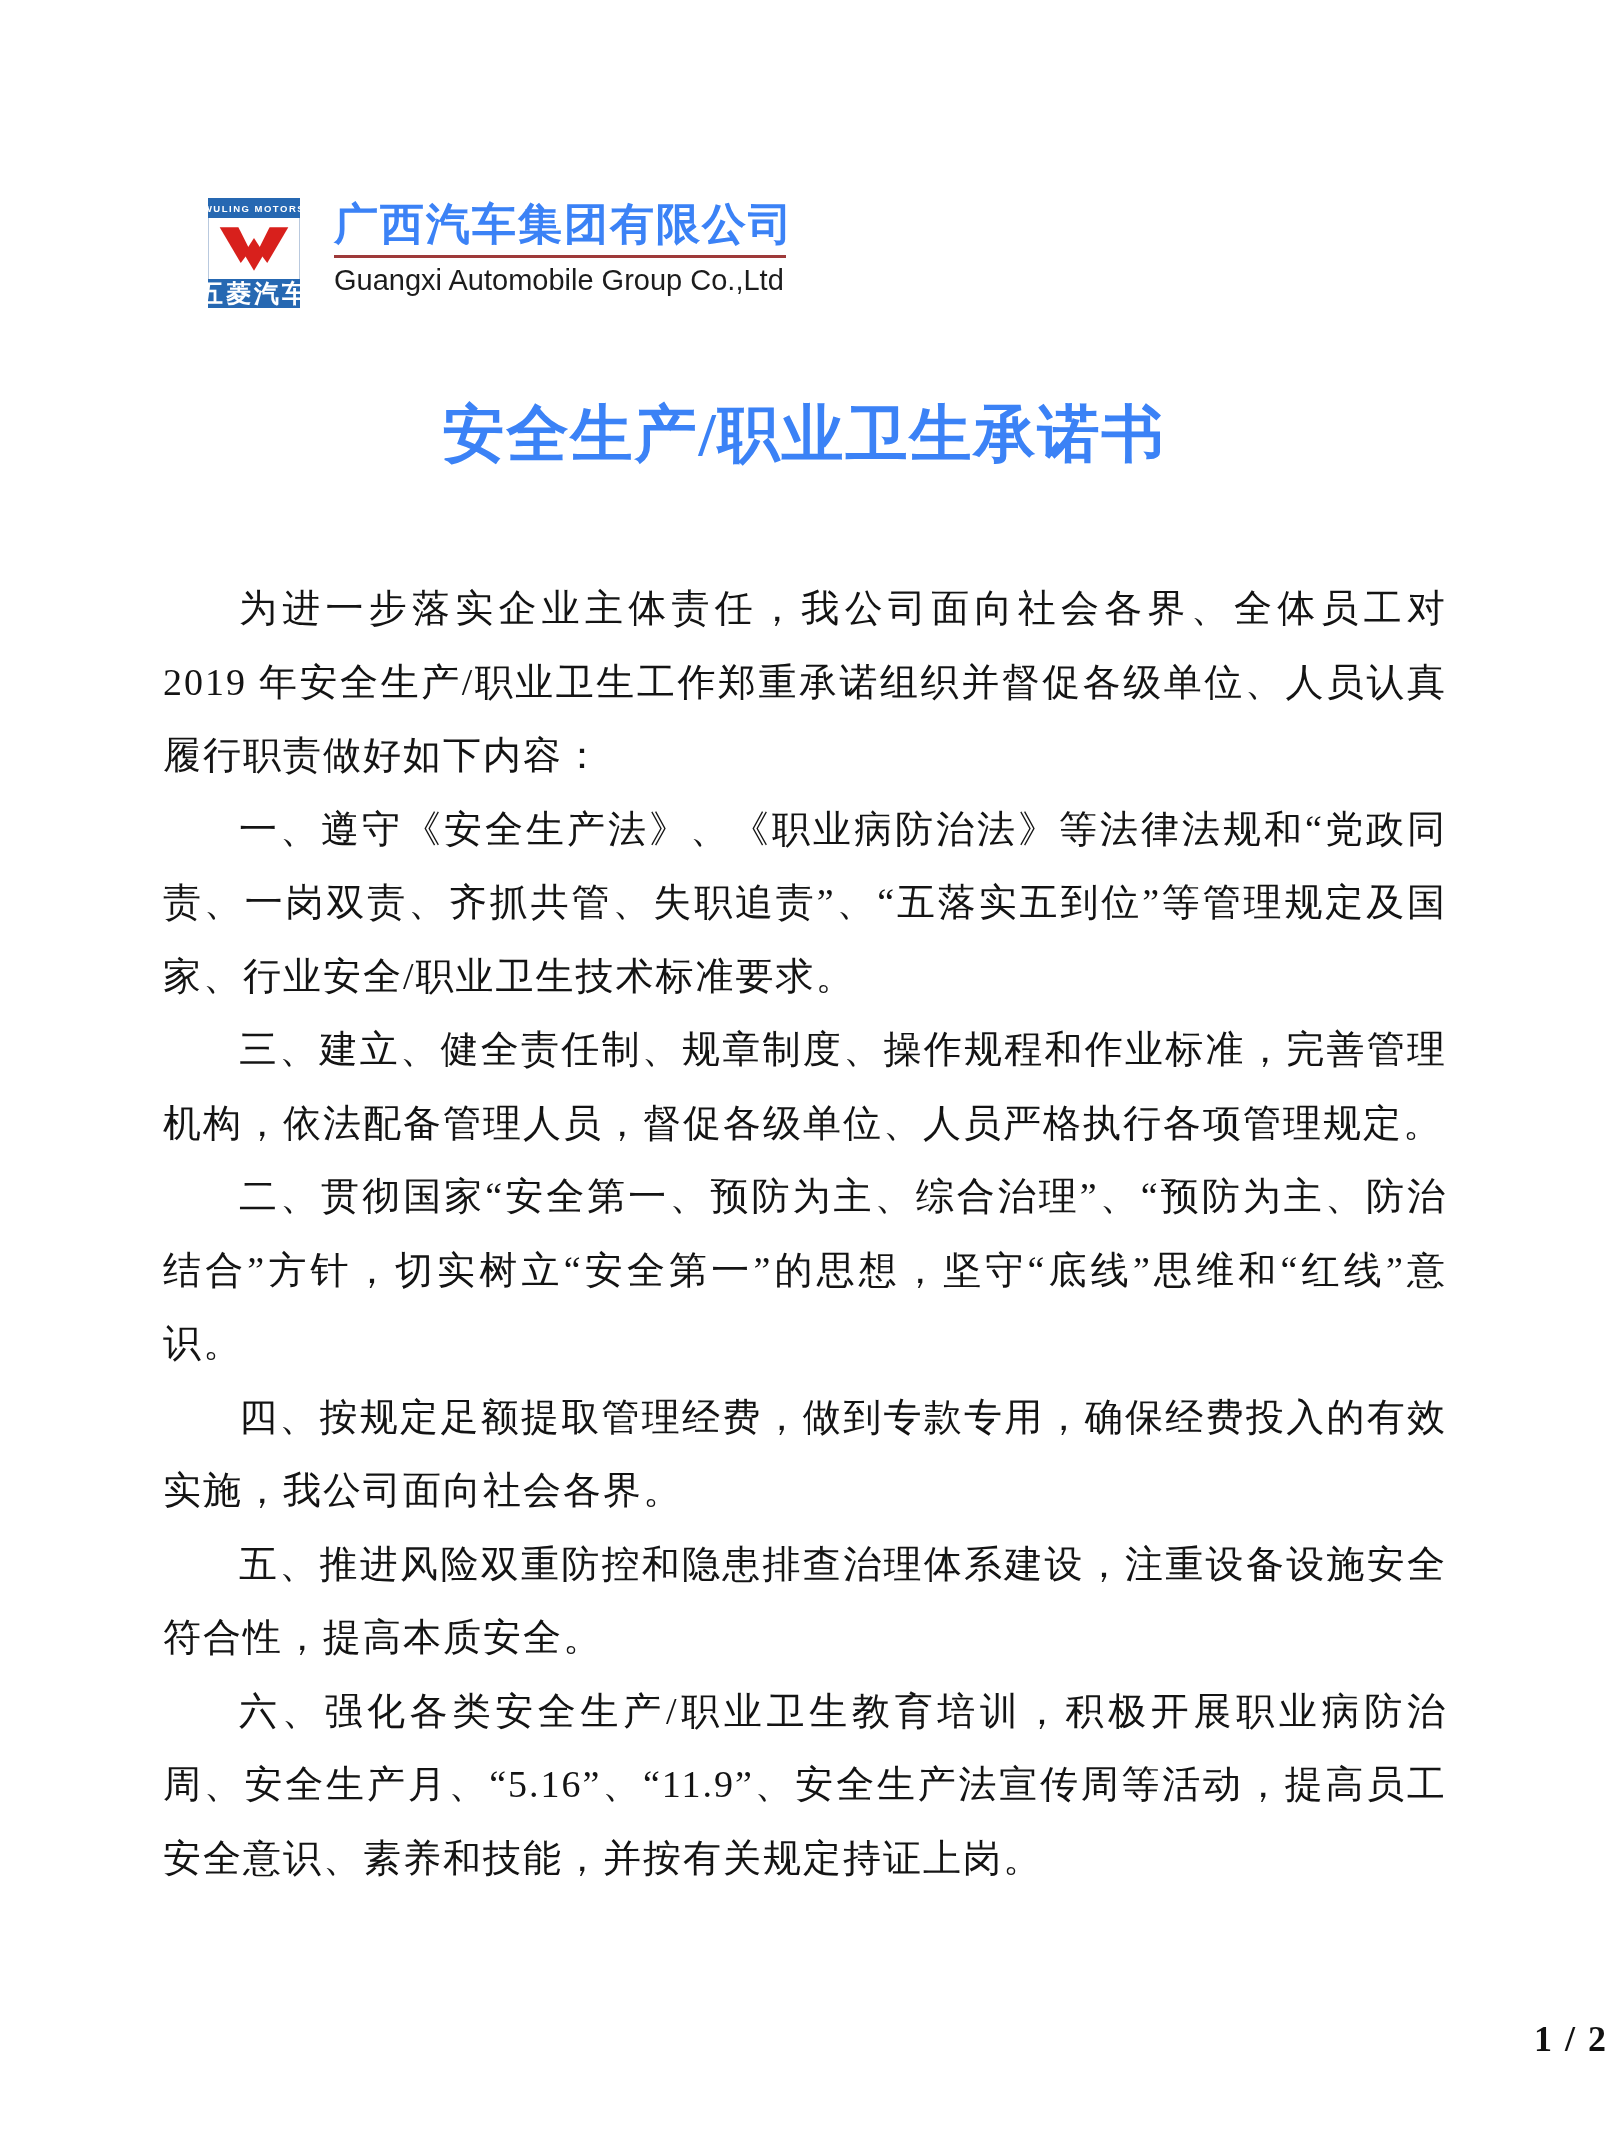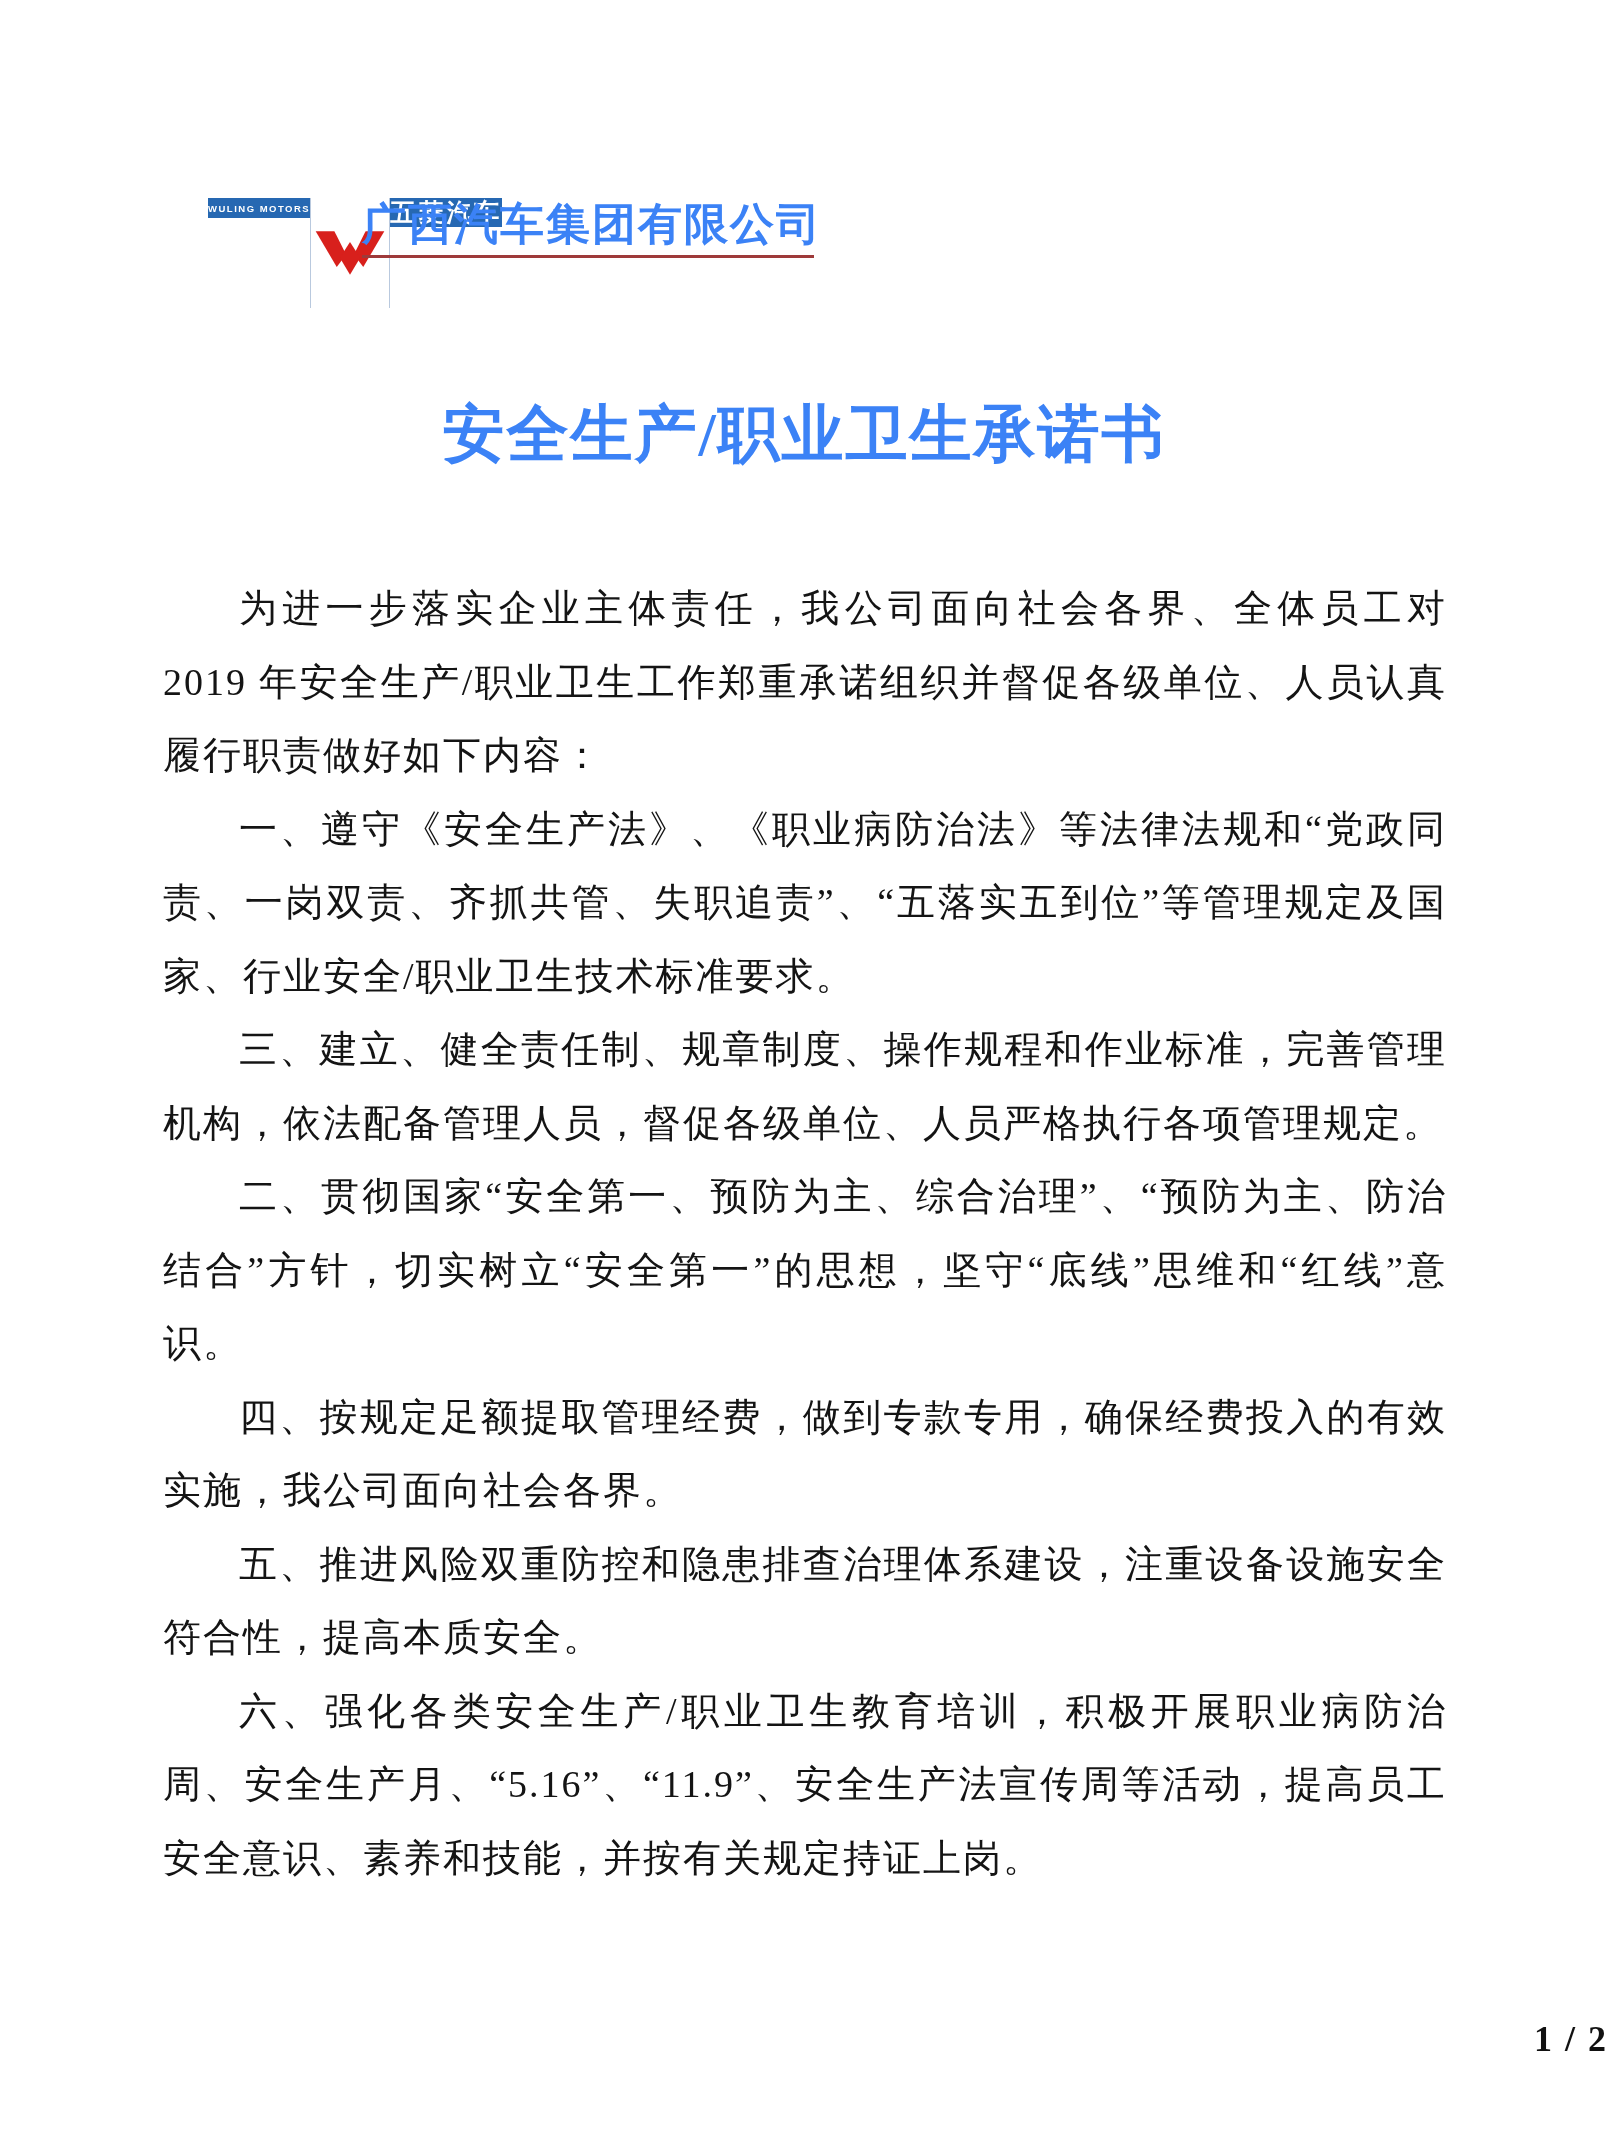--- a/index.html
+++ b/index.html
@@ -17,24 +17,24 @@
   
   .logo-row {
     position: absolute;
     left: 208px;
     top: 198px;
     display: flex;
     align-items: flex-start;
     gap: 34px;
   }
   .logo-box {
-    width: 120px;
+    width: 92px;
     height: 110px;
     display: flex;
-    flex-direction: row;
+    flex-direction: column;
     font-family: "Liberation Sans", sans-serif;
   }
   .logo-band-top {
     height: 20px;
     background: #2668b2;
     color: #ffffff;
     font-size: 9.5px;
     font-weight: bold;
     letter-spacing: 1.5px;
     display: flex;
@@ -147,20 +147,21 @@
           <polygon points="94,4 70,4 55,34 67,50" fill="#d8201c"></polygon>
           <polygon points="50,18 63,38 50,60 37,38" fill="#d8201c"></polygon>
         </svg>
       </div>
       <div class="logo-band-bottom">五菱汽车</div>
     </div>
 
     <div class="company-block">
       <div class="company-cn">广西汽车集团有限公司</div>
       <div class="company-underline"></div>
+      <div class="company-en">Guangxi Automobile Group Co.,Ltd</div>
     </div>
   </div>
 
   <div class="doc-title">安全生产/职业卫生承诺书</div>
 
   <div class="doc-body">
       <p class="para">为进一步落实企业主体责任，我公司面向社会各界、全体员工对 2019 年安全生产/职业卫生工作郑重承诺组织并督促各级单位、人员认真履行职责做好如下内容：</p>
       <p class="para">一、遵守《安全生产法》、《职业病防治法》等法律法规和“党政同责、一岗双责、齐抓共管、失职追责”、“五落实五到位”等管理规定及国家、行业安全/职业卫生技术标准要求。</p>
       <p class="para">三、建立、健全责任制、规章制度、操作规程和作业标准，完善管理机构，依法配备管理人员，督促各级单位、人员严格执行各项管理规定。</p>
       <p class="para">二、贯彻国家“安全第一、预防为主、综合治理”、“预防为主、防治结合”方针，切实树立“安全第一”的思想，坚守“底线”思维和“红线”意识。</p>

